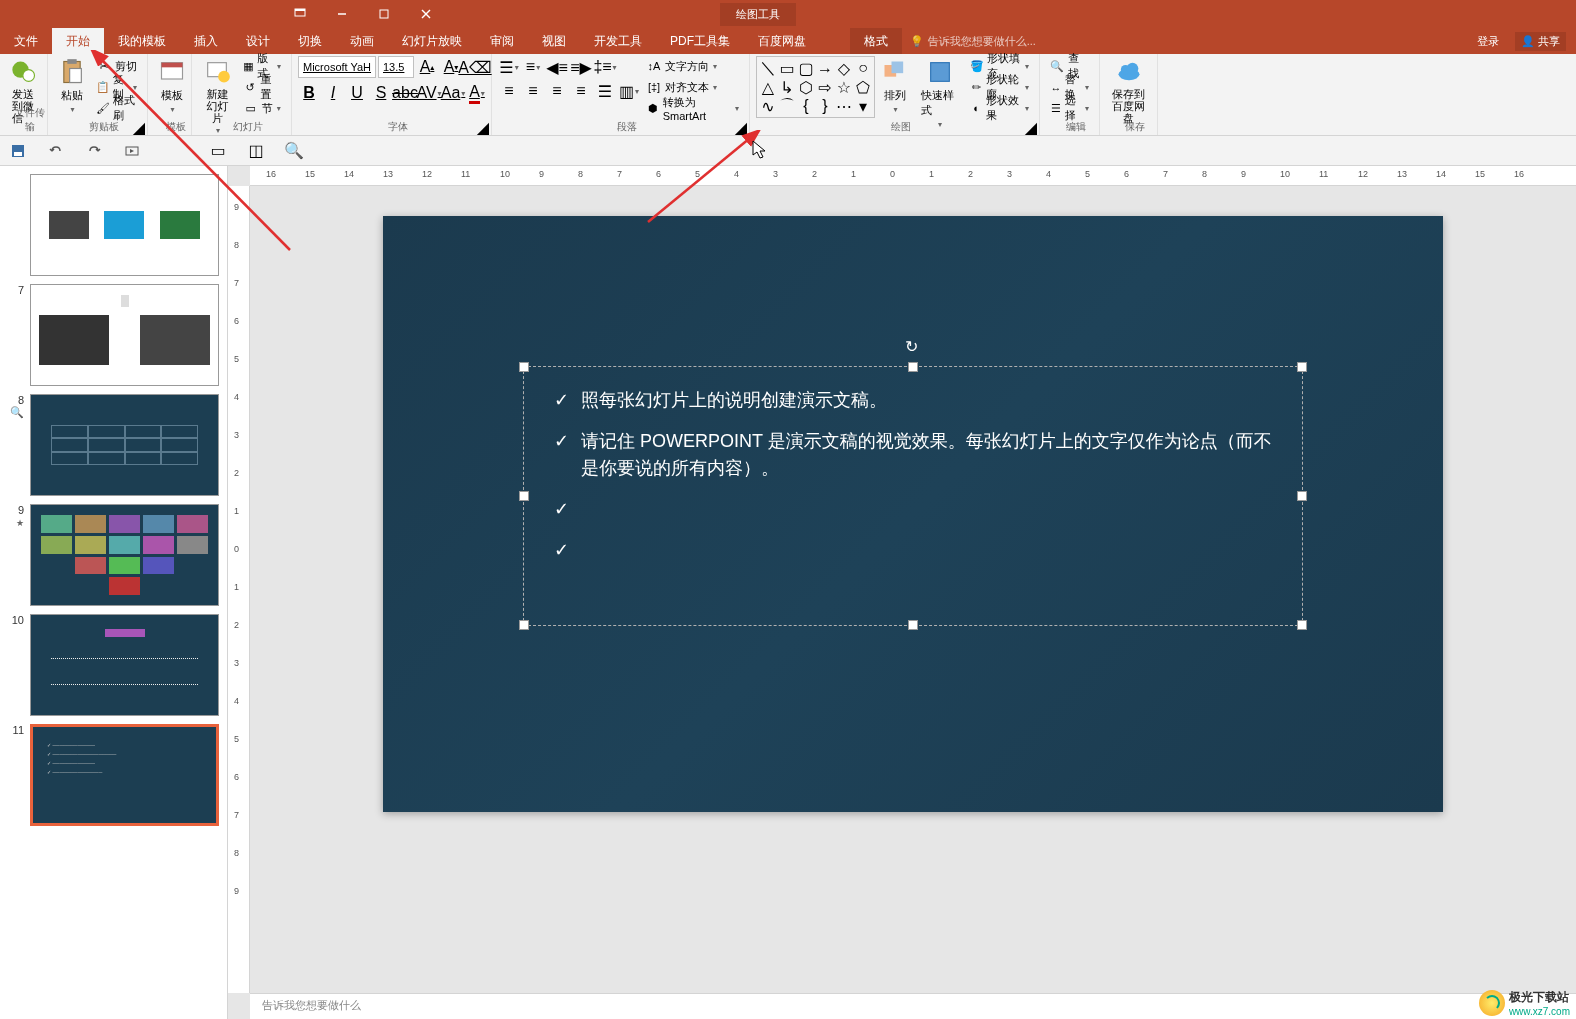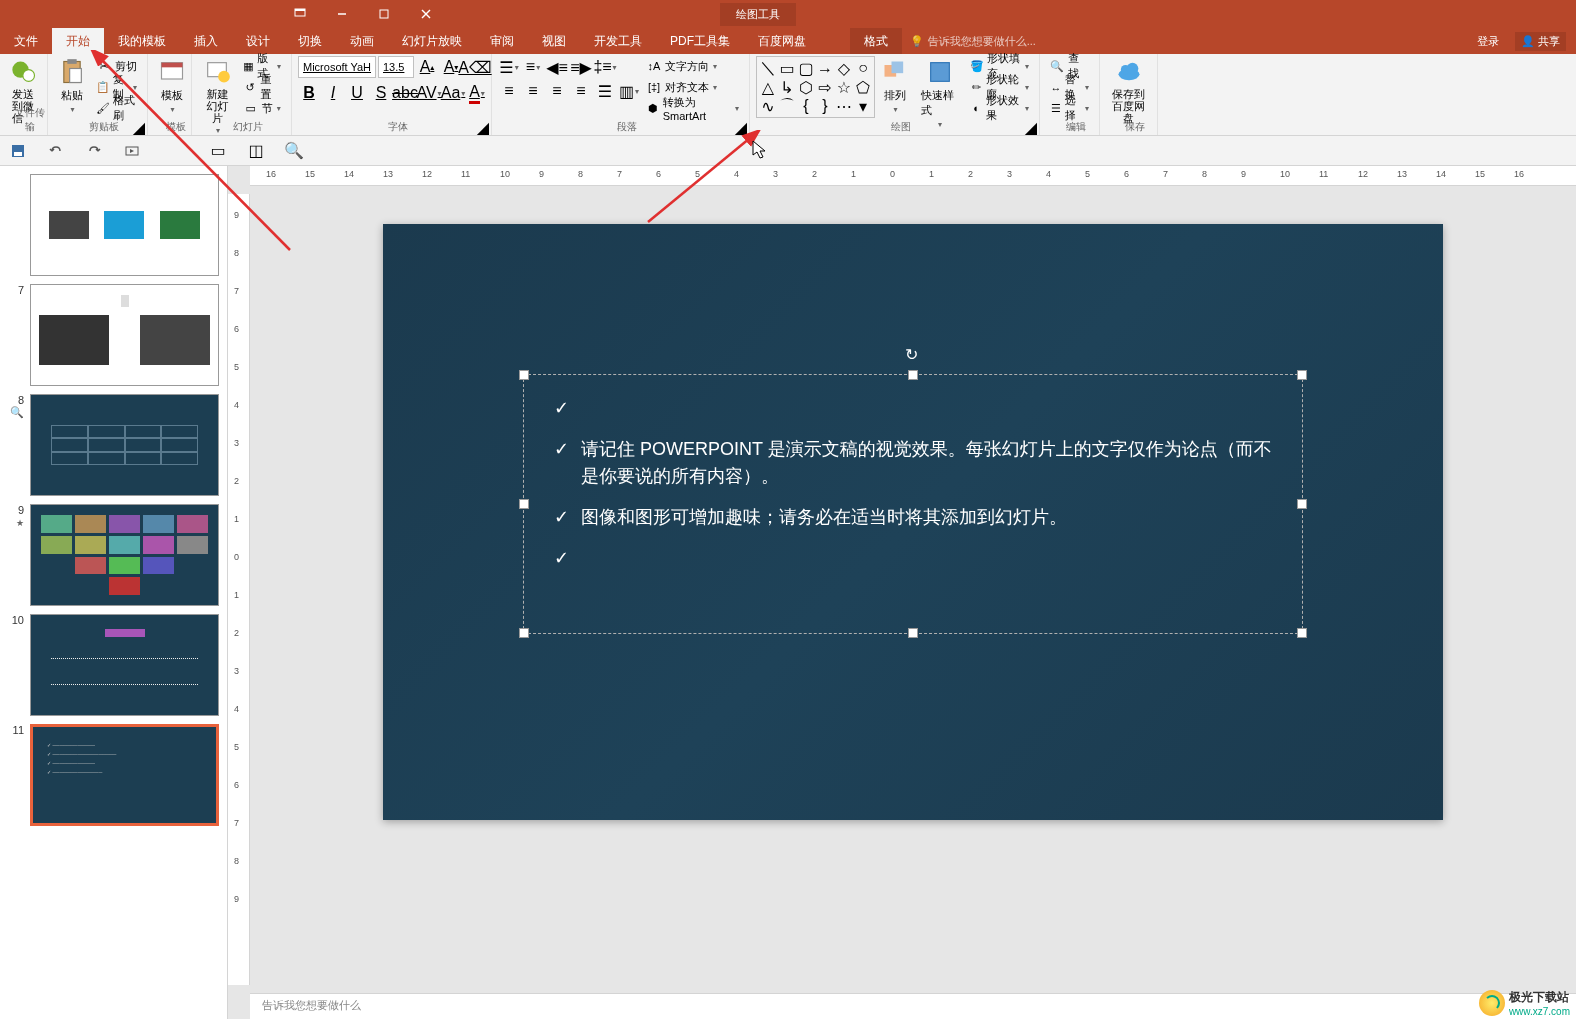--- a/index.html
+++ b/index.html
@@ -51,21 +51,21 @@
 .qat-btn { width: 20px; height: 20px; display: flex; align-items: center; justify-content: center; cursor: pointer; }
 
 
 .main { display: flex; height: calc(1019px - 28px - 26px - 82px - 30px); }
 .slide-panel { width: 228px; background: #fff; border-right: 1px solid #d4d4d4; overflow-y: auto; padding: 4px 0; }
 .slide-thumb-wrap { display: flex; padding: 4px 8px; gap: 6px; }
 .slide-num { width: 16px; font-size: 11px; color: #333; text-align: right; }
 .slide-star { font-size: 9px; color: #666; }
 .slide-thumb { flex: 1; height: 102px; background: #1c3e52; border: 1px solid #999; position: relative; cursor: pointer; }
 .slide-thumb.active { border: 3px solid #e8623c; }
-.editor { flex: 1; background: #e6e6e6; display: flex; flex-direction: column; position: relative; gap: 8px; }
+.editor { flex: 1; background: #e6e6e6; display: flex; flex-direction: column; position: relative; }
 .ruler-h { height: 20px; background: #fff; border-bottom: 1px solid #d4d4d4; position: relative; margin-left: 22px; font-size: 9px; color: #555; }
 .ruler-label { position: absolute; top: 3px; font-size: 9px; }
 .editor-body { flex: 1; display: flex; overflow: hidden; }
 .ruler-v { width: 22px; background: #fff; border-right: 1px solid #d4d4d4; position: relative; font-size: 9px; color: #555; }
 .canvas-area { flex: 1; position: relative; overflow: auto; background: #e6e6e6; padding: 30px 20px; }
 .slide-canvas { width: 1060px; height: 596px; background: linear-gradient(135deg, #1b3a4e 0%, #1e4258 50%, #1b3a4e 100%); margin: 0 auto; position: relative; box-shadow: 0 2px 8px rgba(0,0,0,0.3); }
 .text-box { position: absolute; left: 140px; top: 150px; width: 780px; height: 260px; border: 1px dashed #b0b0b0; }
 .handle { position: absolute; width: 10px; height: 10px; background: #fff; border: 1px solid #999; }
 .handle.tl { left: -5px; top: -5px; }
 .handle.tm { left: 50%; top: -5px; margin-left: -5px; }
@@ -620,28 +620,28 @@
             <div class="handle tm"></div>
             <div class="handle tr"></div>
             <div class="handle ml"></div>
             <div class="handle mr"></div>
             <div class="handle bl"></div>
             <div class="handle bm"></div>
             <div class="handle br"></div>
             <div class="bullet-list">
               <div class="bullet-item">
                   <span class="bullet-check">✓</span>
+                  <span>照每张幻灯片上的说明创建演示文稿。</span>
                 </div>
               <div class="bullet-item">
                   <span class="bullet-check">✓</span>
                   <span>请记住 POWERPOINT 是演示文稿的视觉效果。每张幻灯片上的文字仅作为论点（而不是你要说的所有内容）。</span>
                 </div>
               <div class="bullet-item">
                   <span class="bullet-check">✓</span>
-                  <span>图像和图形可增加趣味；请务必在适当时将其添加到幻灯片。</span>
                 </div>
               <div class="bullet-item">
                   <span class="bullet-check">✓</span>
                 </div>
             </div>
           </div>
         </div>
       </div>
     </div>
     <div class="notes">告诉我您想要做什么</div>

